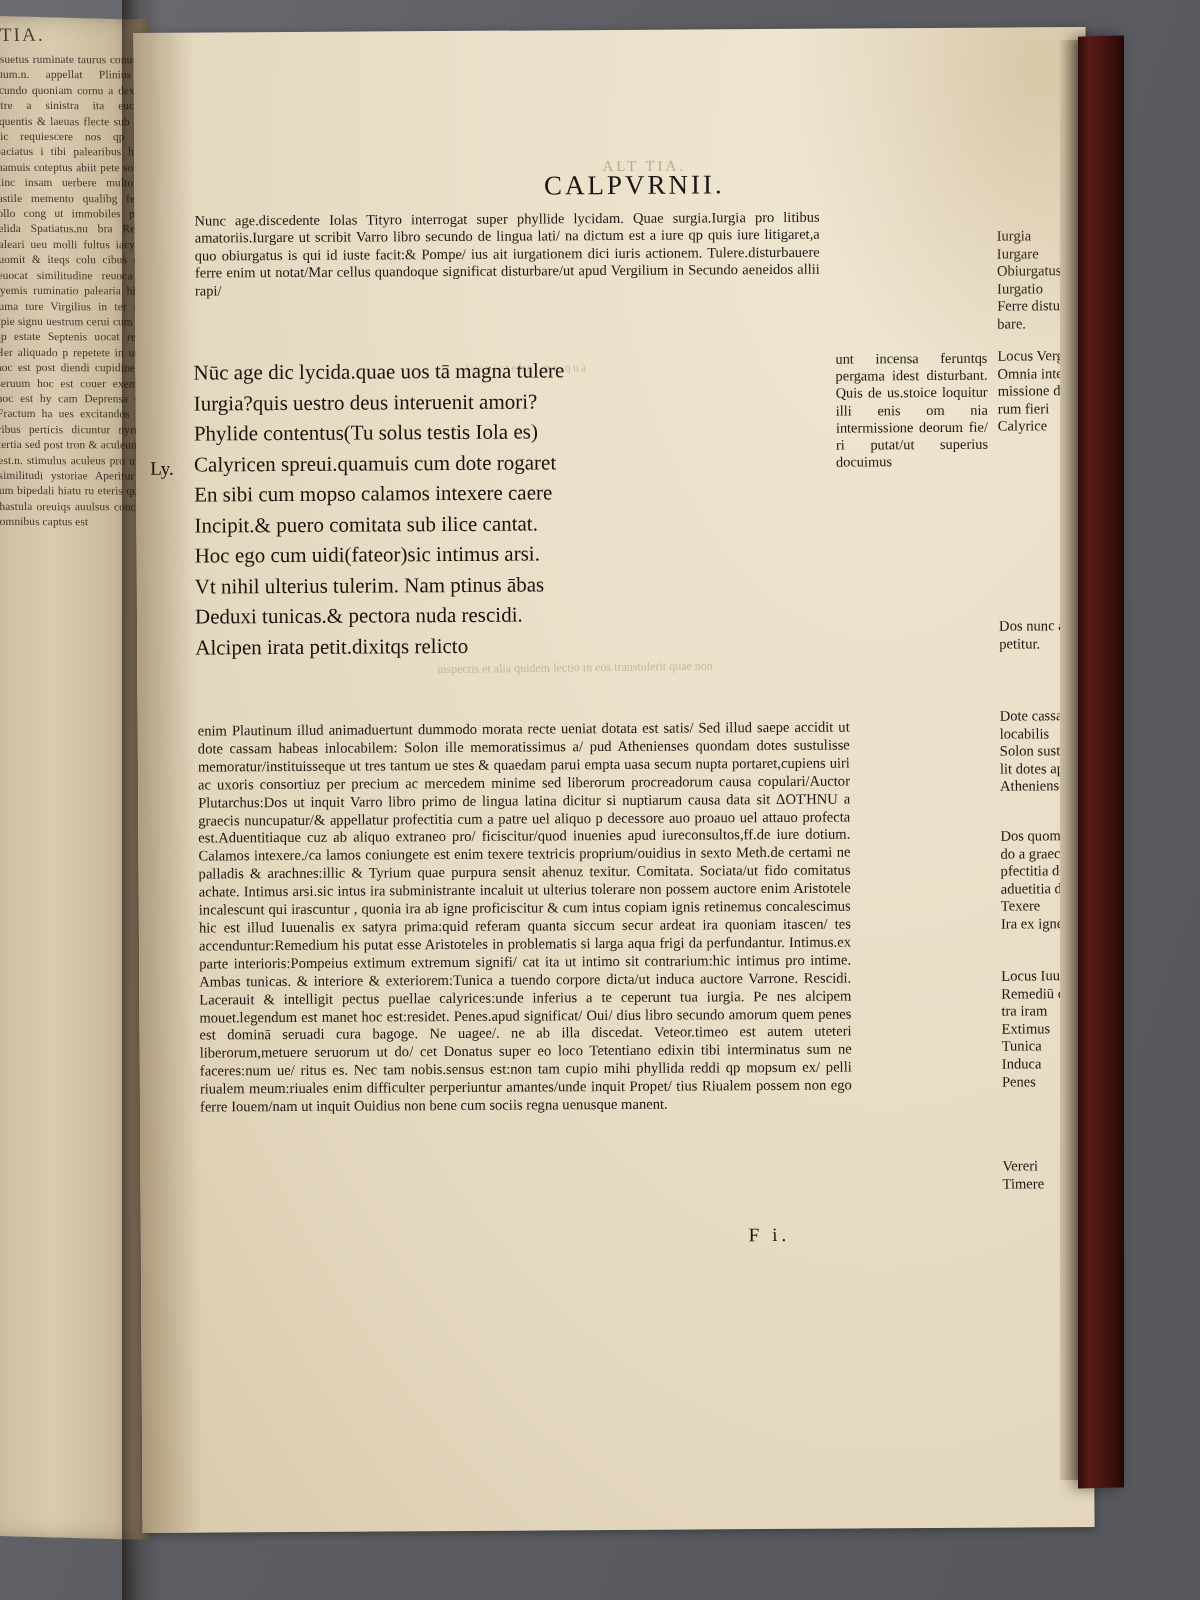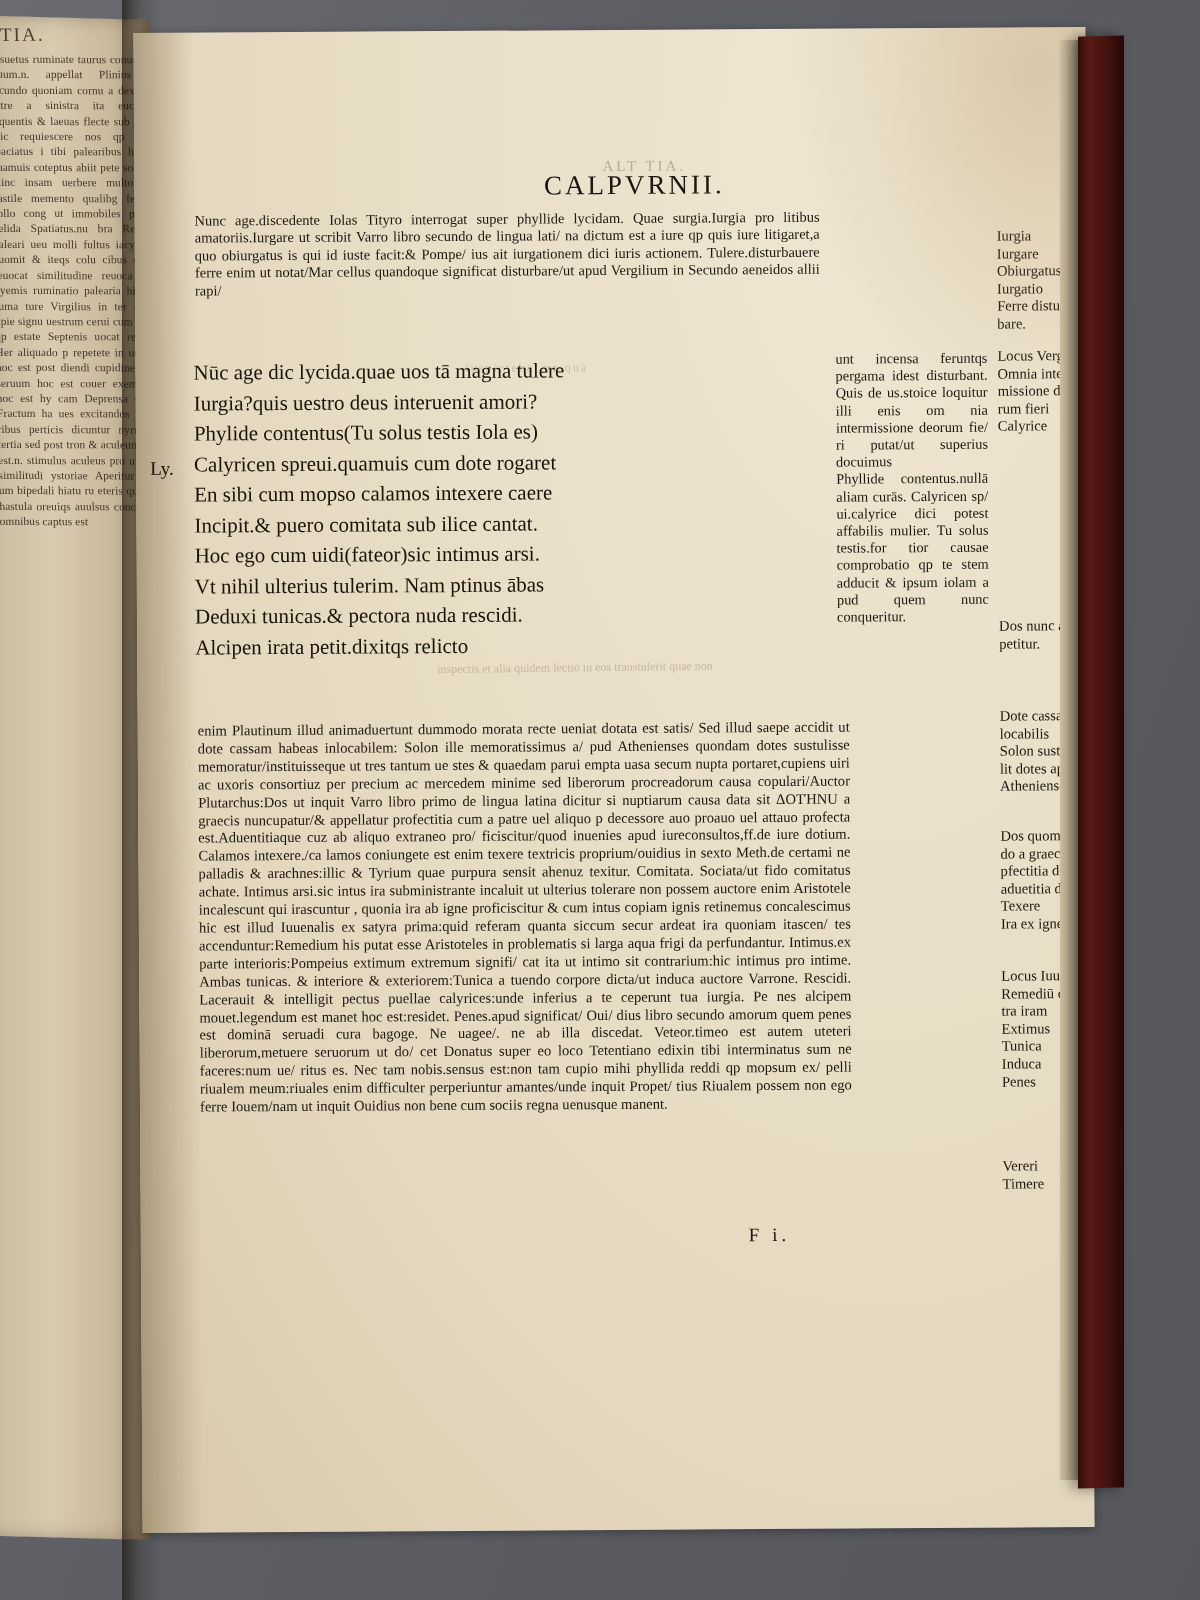--- a/index.html
+++ b/index.html
@@ -166,21 +166,20 @@
         <div>Vt nihil ulterius tulerim. Nam ptinus ābas</div>
         <div>Deduxi tunicas.&amp; pectora nuda rescidi.</div>
         <div>Alcipen irata petit.dixitqs relicto</div>
       </div>
     </div>
 
     <div class="showthru">inspectis et alia quidem lectio in eos transtulerit quae non</div>
 
     <div class="col-inner">
       <p>unt incensa feruntqs pergama idest disturbant.   Quis de us.stoice loquitur illi enis om nia intermissione deorum fie/ ri putat/ut superius docuimus</p>
-      <p>Phyllide contentus.nullā aliam curās.    Calyricen sp/ ui.calyrice dici potest affabilis mulier.    Tu solus testis.for tior causae comprobatio qp te stem adducit &amp; ipsum iolam a pud quem nunc conqueritur.</p>
     </div>
 
     <div class="col-main c-commentB">
       <p>enim Plautinum illud animaduertunt dummodo morata recte ueniat dotata est satis/ Sed illud saepe accidit ut dote cassam habeas inlocabilem: Solon ille memoratissimus a/ pud Athenienses quondam dotes sustulisse memoratur/instituisseque ut tres tantum ue stes &amp; quaedam parui empta uasa secum nupta portaret,cupiens uiri ac uxoris consortiuz per precium ac mercedem minime sed liberorum procreadorum causa copulari/Auctor Plutarchus:Dos ut inquit Varro libro primo de lingua latina dicitur si nuptiarum causa data sit ΔOTΉNU a graecis nuncupatur/&amp; appellatur profectitia cum a patre uel aliquo p decessore auo proauo uel attauo profecta est.Aduentitiaque cuz ab aliquo extraneo pro/ ficiscitur/quod inuenies apud iureconsultos,ff.de iure dotium.    Calamos intexere./ca lamos coniungete est enim texere textricis proprium/ouidius in sexto Meth.de certami ne palladis &amp; arachnes:illic &amp; Tyrium quae purpura sensit ahenuz texitur.    Comitata. Sociata/ut fido comitatus achate.    Intimus arsi.sic intus ira subministrante incaluit ut ulterius tolerare non possem auctore enim Aristotele incalescunt qui irascuntur , quonia ira ab igne proficiscitur &amp; cum intus copiam ignis retinemus concalescimus hic est illud Iuuenalis ex satyra prima:quid referam quanta siccum secur ardeat ira quoniam itascen/ tes accenduntur:Remedium his putat esse Aristoteles in problematis si larga aqua frigi da perfundantur.    Intimus.ex parte interioris:Pompeius extimum extremum signifi/ cat ita ut intimo sit contrarium:hic intimus pro intime.    Ambas tunicas. &amp; interiore &amp; exteriorem:Tunica a tuendo corpore dicta/ut induca auctore Varrone.    Rescidi. Lacerauit &amp; intelligit pectus puellae calyrices:unde inferius a te ceperunt tua iurgia.   Pe nes alcipem mouet.legendum est manet hoc est:residet.        Penes.apud significat/ Oui/ dius libro secundo amorum quem penes est dominā seruadi cura bagoge.    Ne uagee/. ne ab illa discedat.    Veteor.timeo est autem uteteri liberorum,metuere seruorum ut do/ cet Donatus super eo loco Tetentiano edixin tibi interminatus sum ne faceres:num ue/ ritus es.    Nec tam nobis.sensus est:non tam cupio mihi phyllida reddi qp mopsum ex/ pelli riualem meum:riuales enim difficulter perperiuntur amantes/unde inquit Propet/ tius Riualem possem non ego ferre Iouem/nam ut inquit Ouidius non bene cum sociis regna uenusque manent.</p>
     </div>
 
     <div class="col-margin" style="top:200px;">
       <div class="mg" id="mg0" style="top:0px;">
           <div>Iurgia</div>
           <div>Iurgare</div>

